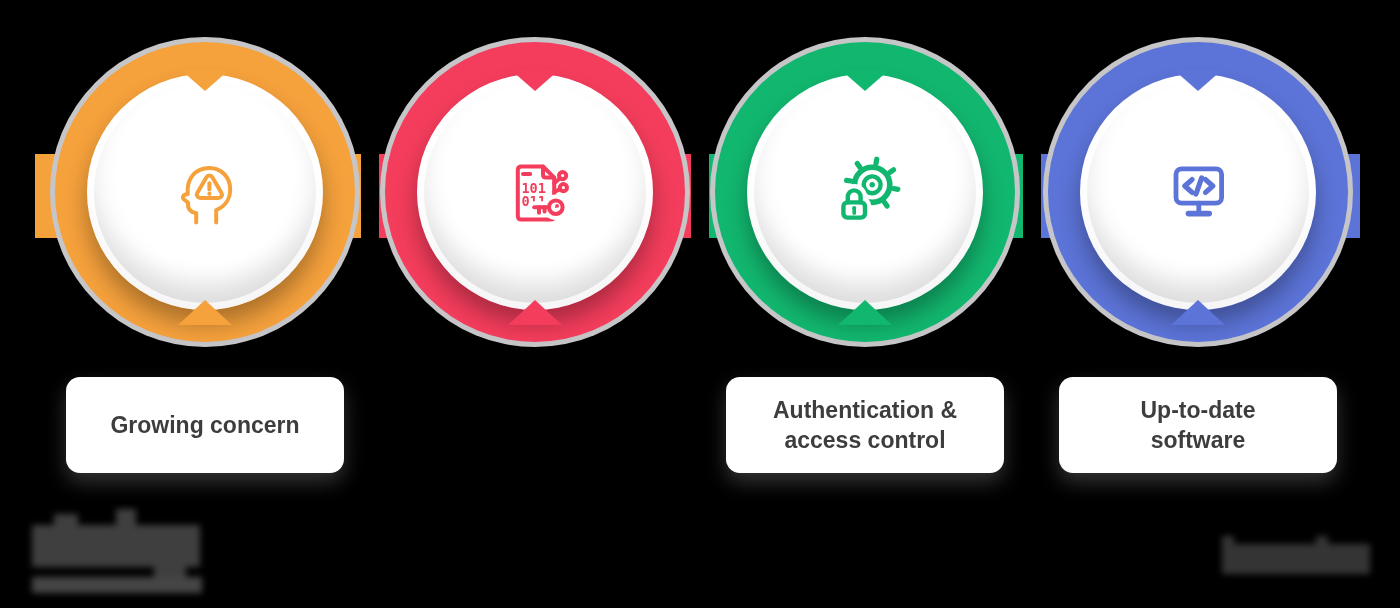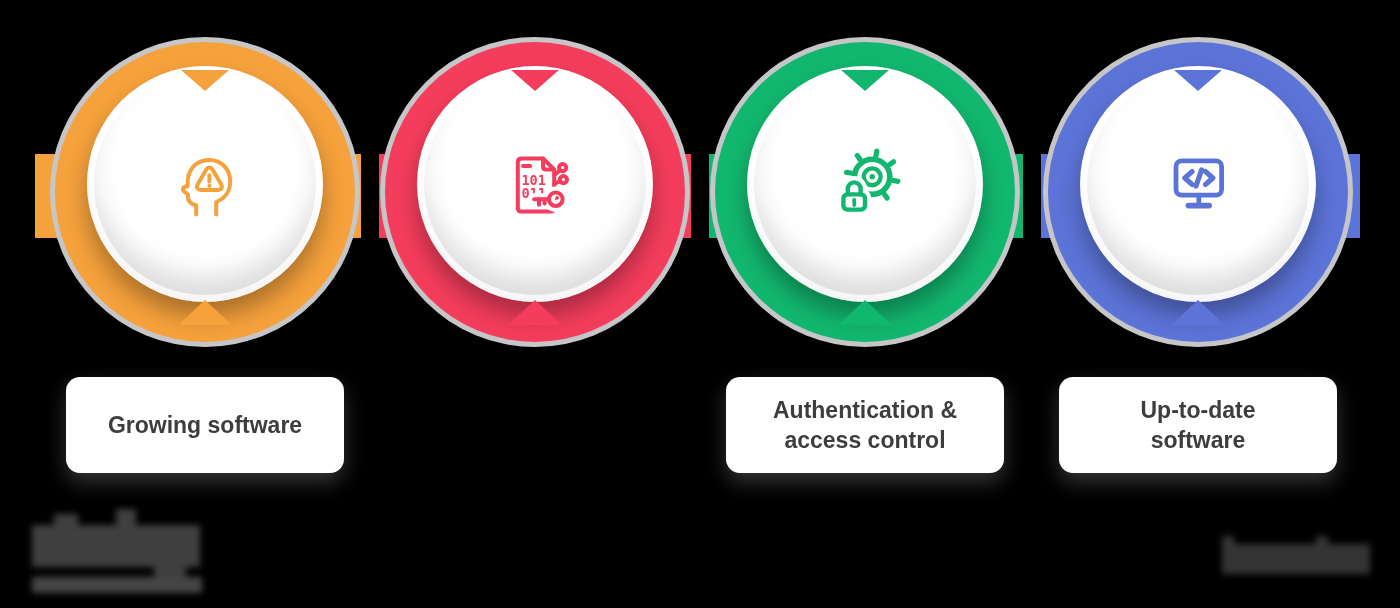--- a/index.html
+++ b/index.html
@@ -12,21 +12,21 @@
   .connector .half{flex:1;}
   .connector .gapbar{width:18px;background:#000;}
   .edge-tab{position:absolute;top:154px;height:84px;z-index:0;}
   
   .step{position:absolute;top:42px;width:300px;height:435px;z-index:1;}
   .ring{
     position:absolute;left:0;top:0;width:300px;height:300px;border-radius:50%;
     background:var(--c);box-shadow:0 0 0 5px #c6c6c9;
   }
   .disc{
-    position:absolute;left:32px;top:24px;width:236px;height:236px;border-radius:50%;
+    position:absolute;left:32px;top:32px;width:236px;height:236px;border-radius:50%;
     background:radial-gradient(circle at 50% 32%, #ffffff 58%, #f3f3f5 86%, #eaeaee 100%);
     box-shadow:0 14px 22px rgba(0,0,0,0.30);
     display:flex;align-items:center;justify-content:center;z-index:1;
   }
   .disc::after{
     content:"";position:absolute;inset:7px;border-radius:50%;
     box-shadow:inset 0 -18px 24px rgba(0,0,0,0.10), inset 0 12px 16px rgba(255,255,255,0.85);
   }
   .notch-top{
     position:absolute;left:50%;transform:translateX(-50%);top:28px;width:48px;height:21px;
@@ -93,21 +93,21 @@
             <path d="M51.8 31.5 C53.4 28.7 57.6 28.7 59.2 31.5 L70.5 51 C72.2 54 70.2 57.5 66.8 57.5 H44.2 C40.8 57.5 38.8 54 40.5 51 Z"></path>
             <path d="M55.5 39 V47"></path>
             <circle cx="55.5" cy="52.3" r="2.6" fill="currentColor" stroke="none"></circle>
           </svg>
         </span>
       </div>
       <div class="notch-top"></div>
       <div class="notch-bottom"></div>
     </div>
     <div class="card">
-      <span>Growing software</span>
+      <span>Growing concern</span>
       <span></span>
     </div>
   </div>
 
   <div class="step" style="left: 385px; --c: #F43D5C; --cd: #CE2347;">
     <div class="ring">
       <div class="disc">
         <span class="icon">
           <svg viewBox="0 0 100 100" fill="none" stroke="currentColor" stroke-width="5" stroke-linecap="round" stroke-linejoin="round">
             <path d="M60 18 H33 C30 18 28.5 19.5 28.5 22.5 V80 C28.5 83 30 84.5 33 84.5 H69.5 C72.5 84.5 74 83 74 80 V32 Z"></path>

